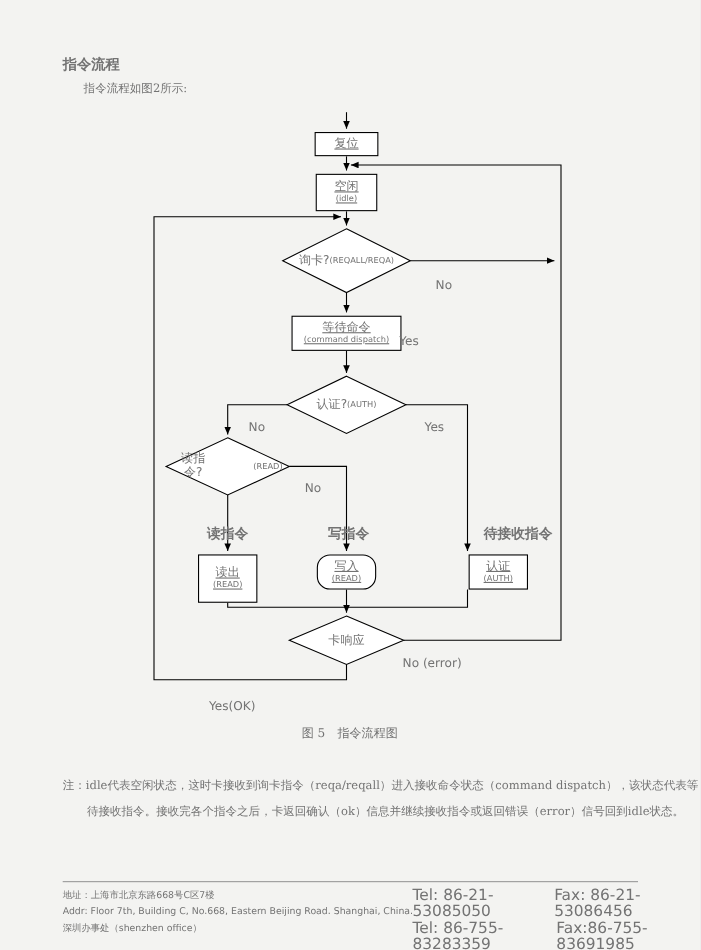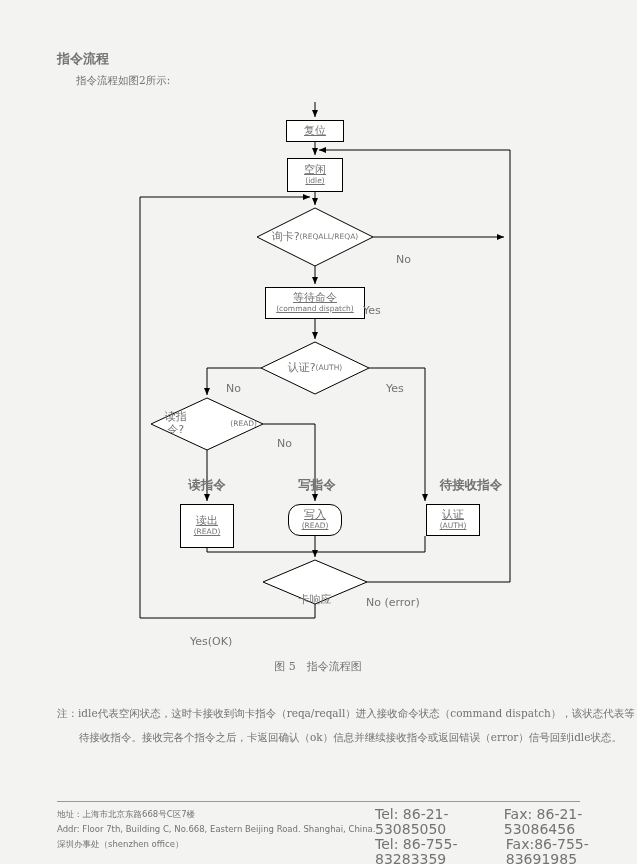--- a/index.html
+++ b/index.html
@@ -153,21 +153,21 @@
   <div class="dtext" style="left:265px; top:352px; width:100px; height:32px;">
     <span class="main">认证?</span>
     <span class="sub">(AUTH)</span>
   </div>
 
   <div class="dtext" style="left:157px; top:408px; width:100px; height:32px;gap:36px;">
     <span class="main">读指令?</span>
     <span class="sub">(READ)</span>
   </div>
 
-  <div class="dtext" style="left:267px; top:590px; width:96px; height:20px;justify-content:center;">
+  <div class="dtext" style="left:267px; top:572px; width:96px; height:20px;justify-content:center;">
     <span class="main">卡响应</span>
   </div>
 
   <div class="elabel" style="left:396px; top:220px;">No</div>
   <div class="elabel" style="left:363px; top:271px;">Yes</div>
   <div class="elabel" style="left:226px; top:349px;">No</div>
   <div class="elabel" style="left:386px; top:349px;">Yes</div>
   <div class="elabel" style="left:277px; top:404px;">No</div>
   <div class="elabel" style="left:366px; top:563px;">No (error)</div>
   <div class="elabel" style="left:190px; top:602px;">Yes(OK)</div>

